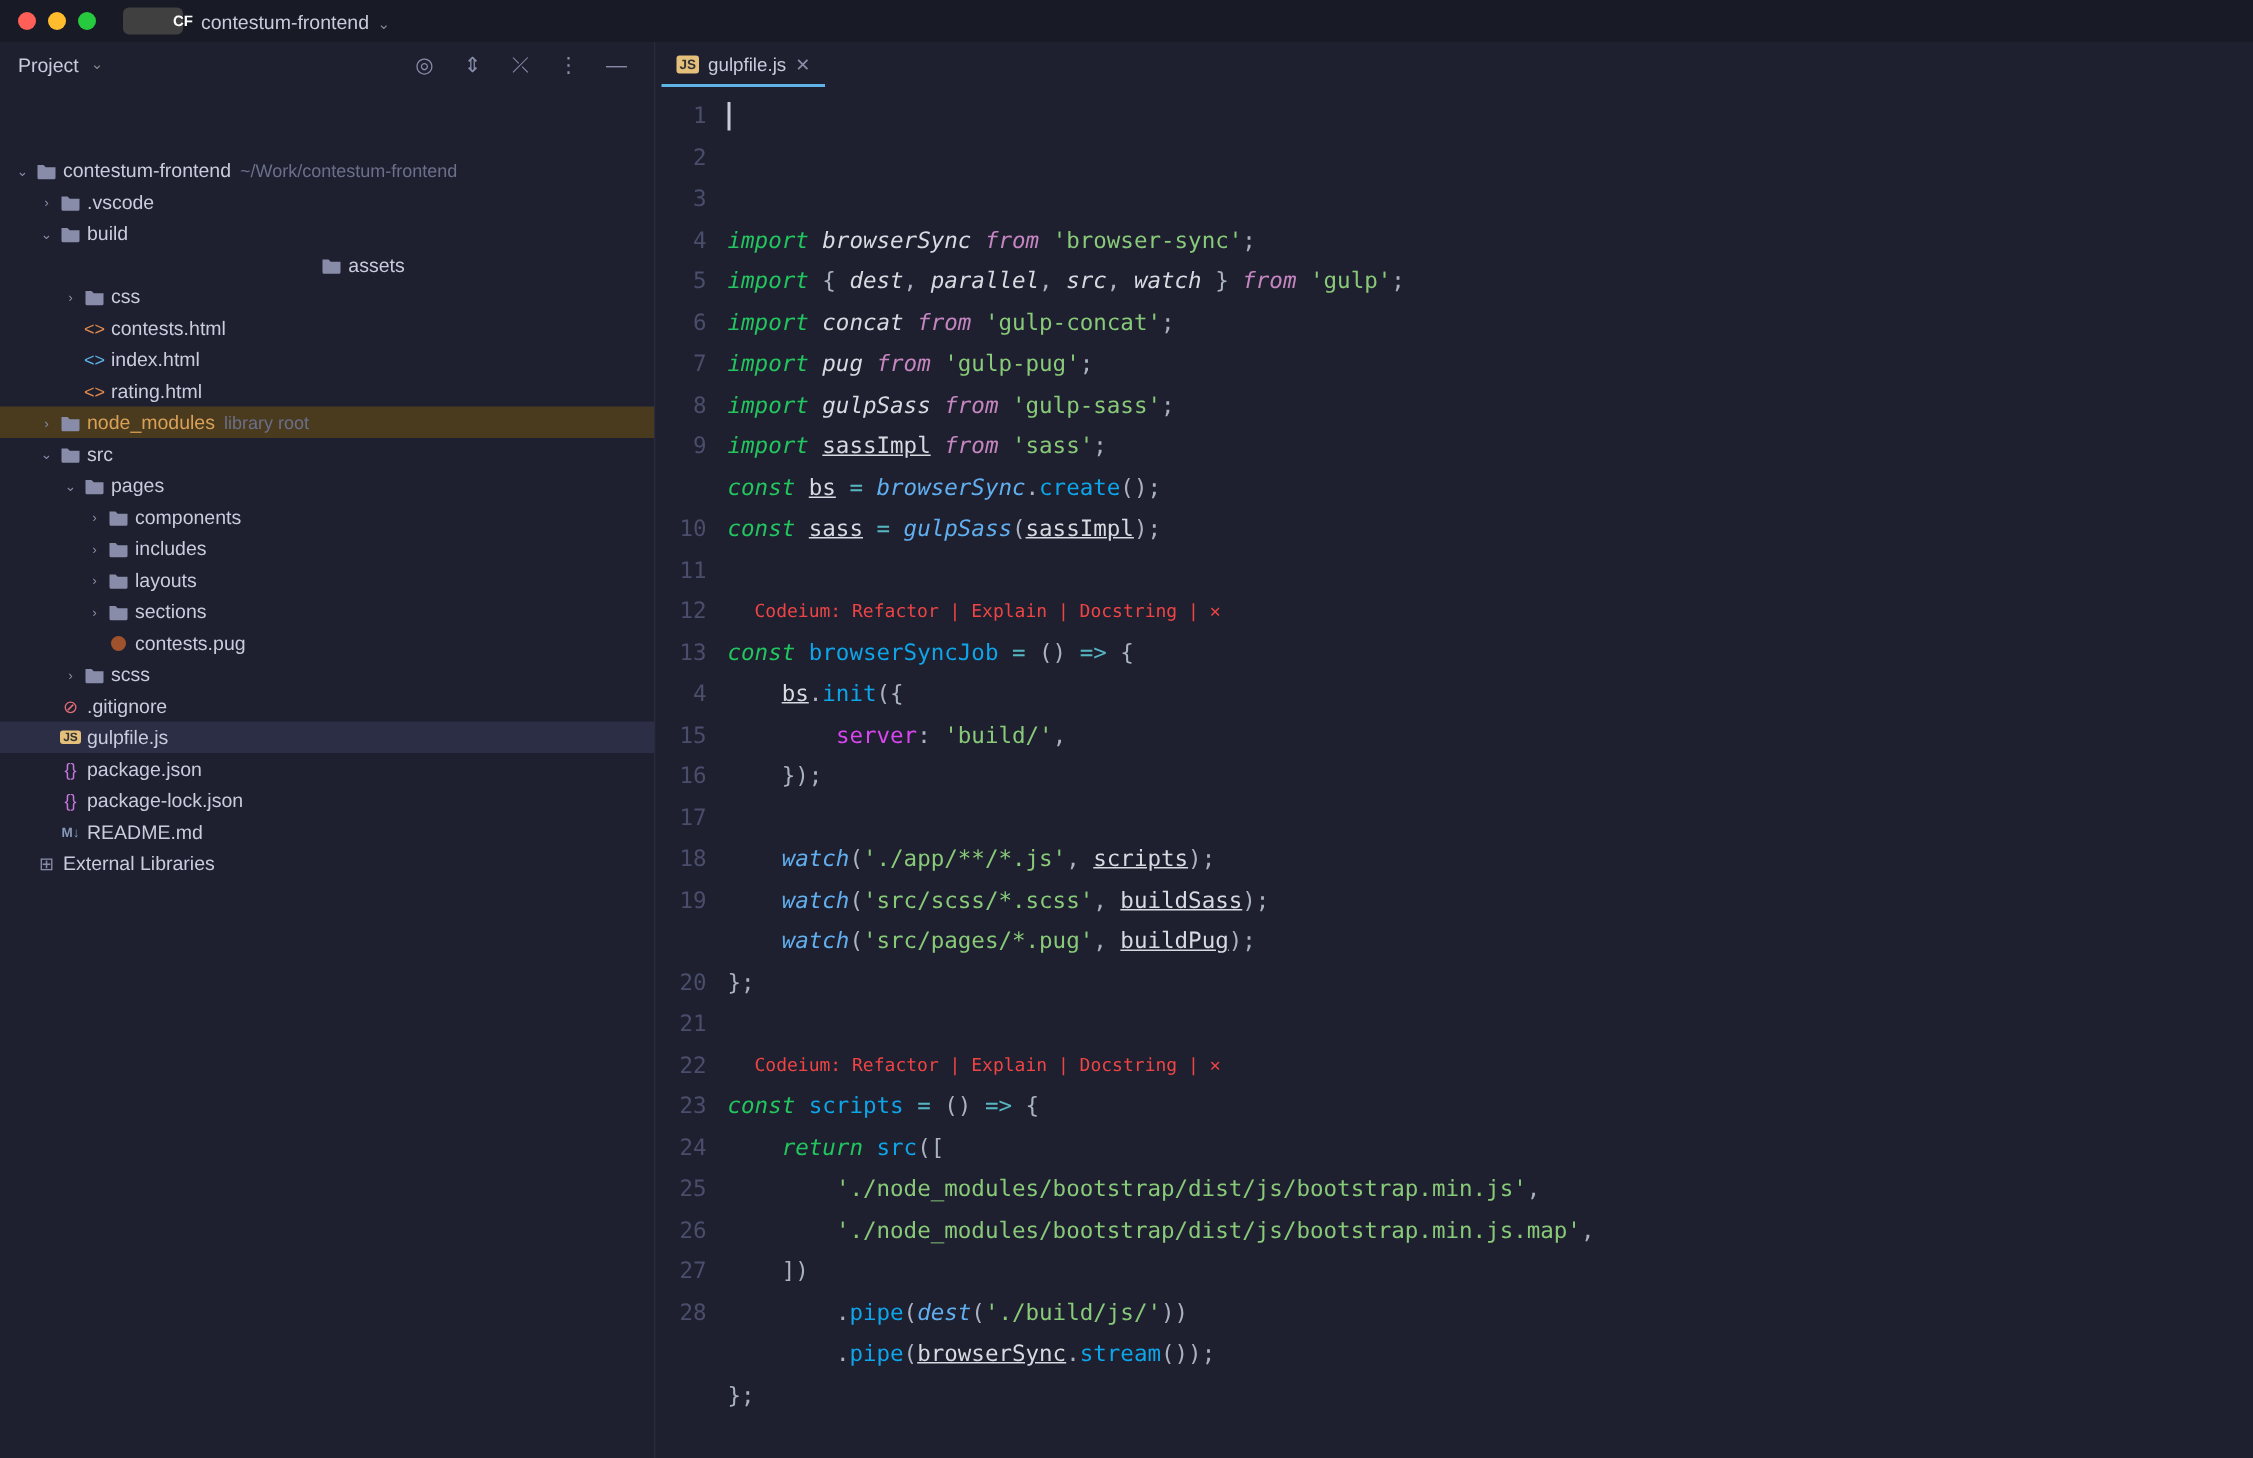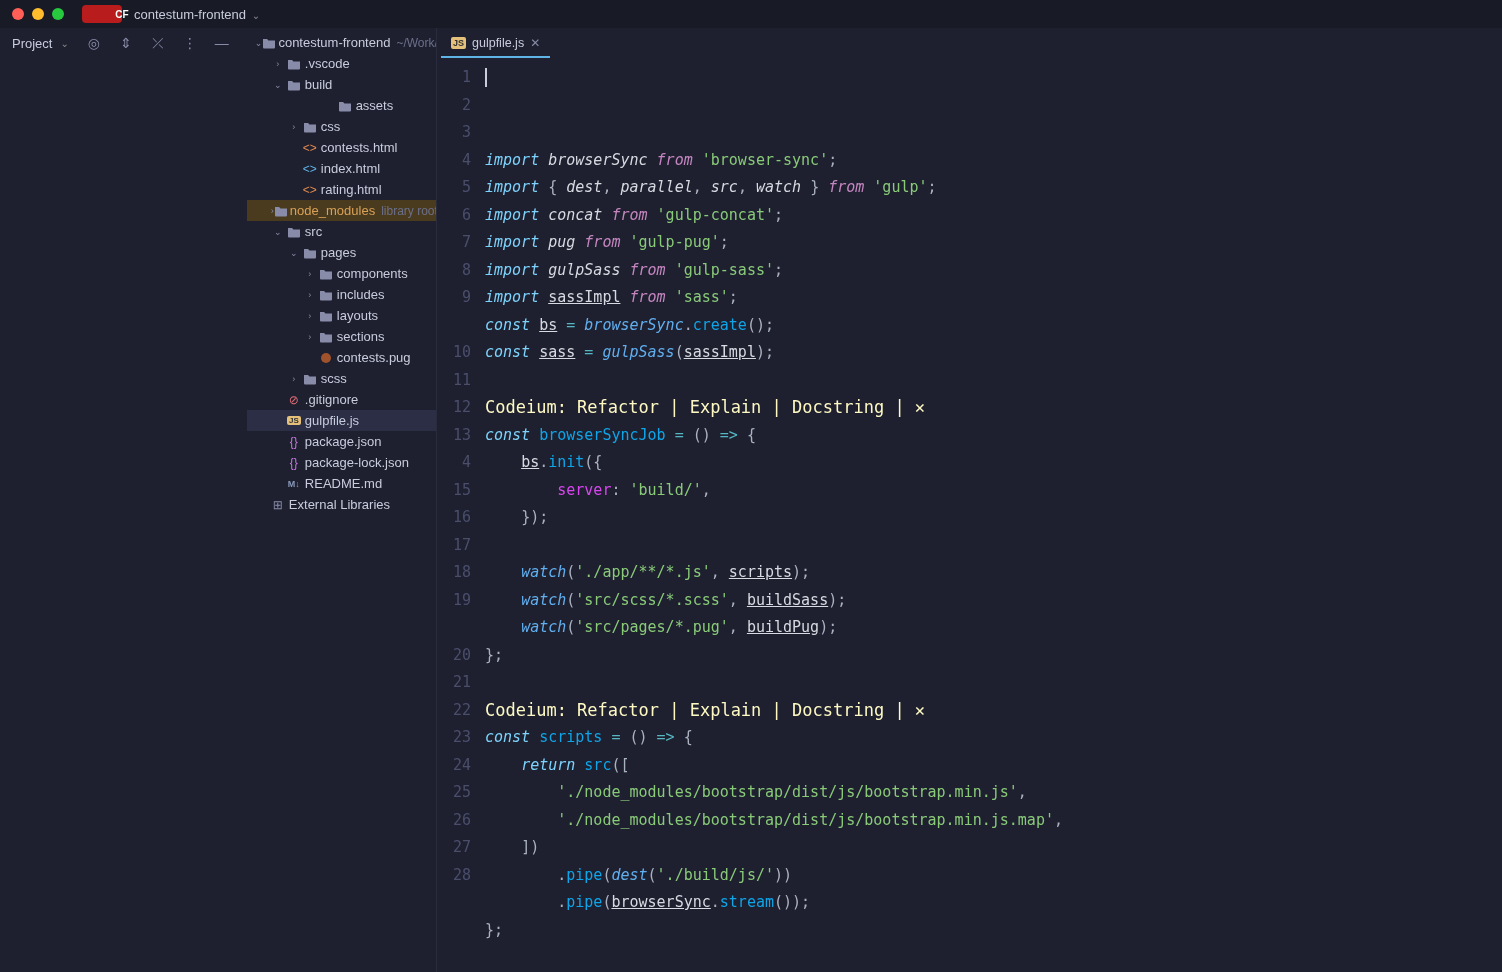--- a/index.html
+++ b/index.html
@@ -22,38 +22,40 @@
   gap: 8px;
 }
 .traffic-lights { display: flex; gap: 8px; }
 .traffic-light { width: 12px; height: 12px; border-radius: 50%; }
 .tl-close { background: #ff5f56; }
 .tl-min { background: #ffbd2e; }
 .tl-max { background: #27c93f; }
 .app-badge {
   margin-left: 10px;
   width: 18px; height: 18px;
-  background: #b91c1c;
+  background: #404040;
   color: #fff;
   border-radius: 4px;
   font-size: 10px;
   font-weight: 700;
   display: flex; align-items: center; justify-content: center; padding-left: 40px;
 }
 .app-title { color: #c8ccdc; font-size: 13px; margin-left: 4px; }
 .chevron { color: #888; font-size: 10px; margin-left: 2px; }
 .main {
   display: flex;
   height: calc(100% - 28px);
 }
 .sidebar {
   width: 437px;
   background: #1e2030;
   border-right: 1px solid #2a2c3e;
   display: flex;
+  flex-direction: column;
+  gap: 41px;
 }
 .project-header {
   height: 30px;
   display: flex;
   align-items: center;
   padding: 0 12px;
   color: #c8ccdc;
   gap: 6px;
 }
 .project-header .spacer { flex: 1; }
@@ -147,24 +149,25 @@
   font-size: 15px;
   line-height: 27.5px;
   padding-top: 6px;
   white-space: pre;
   color: #c8ccdc;
   position: relative;
 }
 .code-line { height: 27.5px; }
 .codelens {
   height: 27.5px;
-  color: #fef9c3;
-  font-size: 17px;
-}
-.kw { color: #7dd3fc; font-style: italic; }
+  color: #ef4444;
+  font-size: 12px;
+  margin-left: 18px;
+}
+.kw { color: #22c55e; font-style: italic; }
 .kw2 { color: #c586c0; font-style: italic; }
 .ident { color: #d7dae0; text-decoration: underline; }
 .ident-i { color: #d7dae0; font-style: italic; }
 .str { color: #89ca78; }
 .punct { color: #abb2bf; }
 .func { color: #61afef; font-style: italic; }
 .func-n { color: #0ea5e9; }
 .prop { color: #d946ef; }
 .op { color: #56b6c2; }
 .caret {

